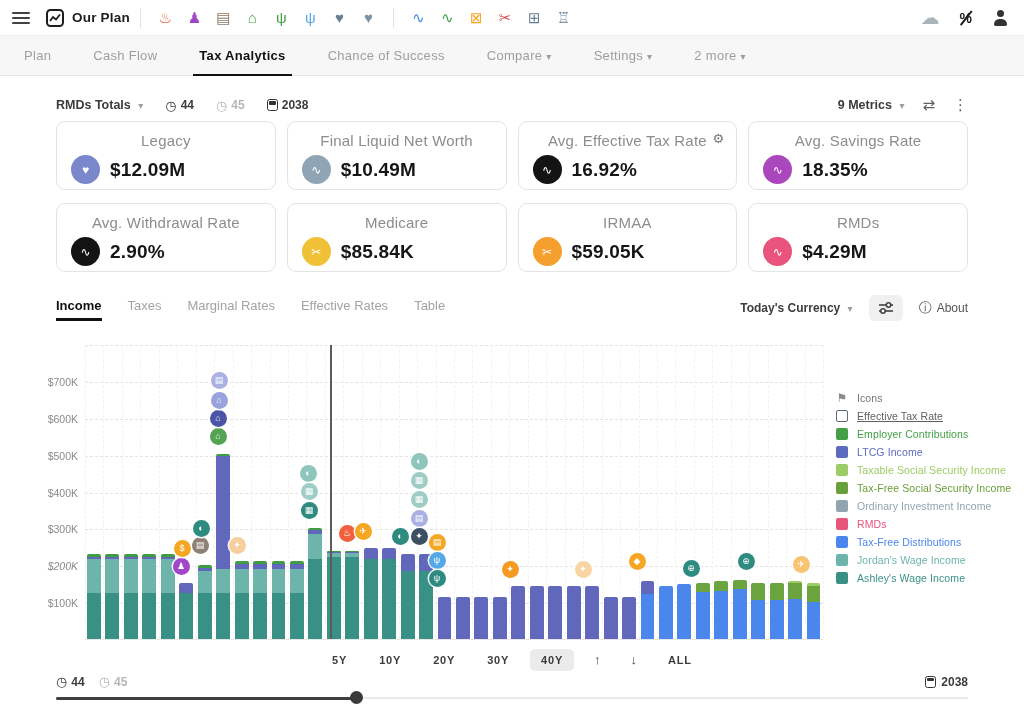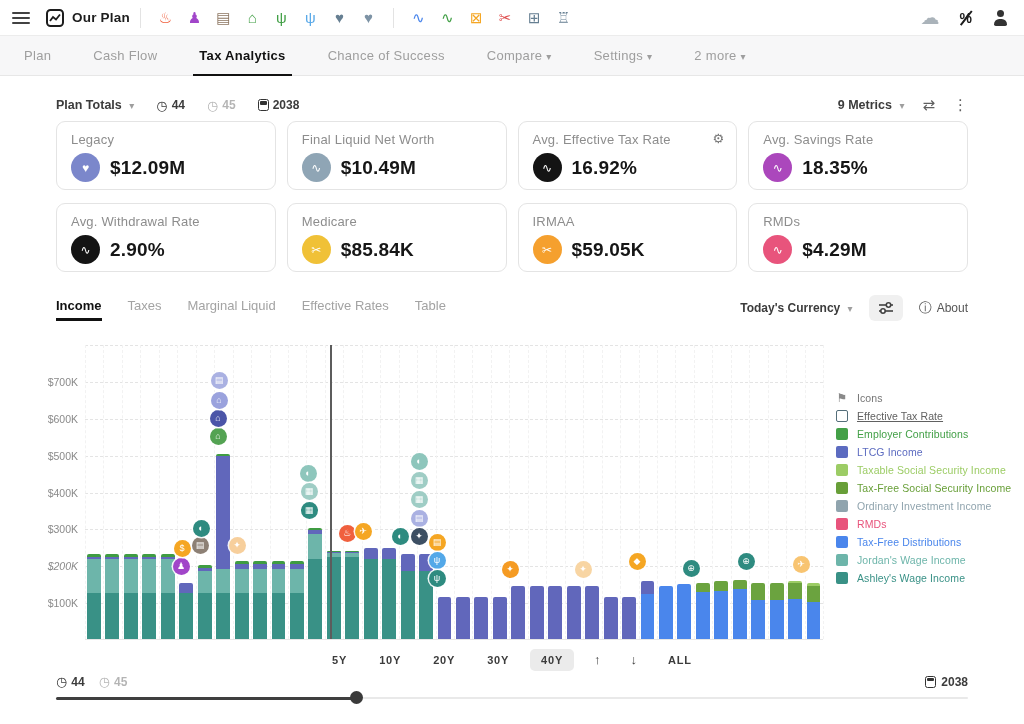--- a/index.html
+++ b/index.html
@@ -42,21 +42,21 @@
   .cal{display:inline-block;width:11px;height:12px;border:1.6px solid #333;border-radius:2.5px;position:relative;}
   .cal::before{content:"";position:absolute;left:1px;right:1px;top:1px;height:3.5px;background:#333;border-radius:1px;}
   .totals-right{margin-left:auto;display:flex;align-items:center;gap:18px;}
   .metrics-dd{font-size:12.5px;font-weight:bold;color:#3c3c3c;cursor:pointer;}
   .swap-ico,.kebab-ico{font-size:15px;color:#5f5f5f;cursor:pointer;}
 
   
   .cards{position:absolute;top:121px;left:56px;width:912px;display:grid;
          grid-template-columns:repeat(4,1fr);gap:13px 11px;}
   .card{position:relative;height:69px;background:#fff;border:1px solid #e4e4e4;border-radius:9px;padding:10px 14px 0 14px;}
-  .card-label{font-size:13px;color:#8d8d8d;letter-spacing:.2px;}
+  .card-label{font-size:15px;color:#8d8d8d;letter-spacing:.2px;text-align:center;}
   .card-val-row{display:flex;align-items:center;gap:10px;margin-top:6px;}
   .card-ico{width:29px;height:29px;border-radius:50%;color:#fff;font-size:12px;display:flex;align-items:center;justify-content:center;flex:0 0 29px;}
   .card-val{font-size:19px;font-weight:bold;color:#161616;letter-spacing:.2px;}
   .card-gear{position:absolute;top:9px;right:12px;font-size:13px;color:#757575;cursor:pointer;}
 
   
   .ctabs-row{position:absolute;top:295px;left:56px;width:912px;height:26px;display:flex;align-items:center;}
   .ctab{position:relative;margin-right:26px;font-size:13px;color:#a3a3a3;cursor:pointer;padding-bottom:6px;}
   .ctab.active{color:#111;font-weight:bold;}
   .ctab.active::after{content:"";position:absolute;left:0;right:0;bottom:-2px;height:2.5px;background:#111;}
@@ -144,21 +144,21 @@
     <div class="mtab"><span>Plan</span></div>
     <div class="mtab"><span>Cash Flow</span></div>
     <div class="mtab active"><span>Tax Analytics</span></div>
     <div class="mtab"><span>Chance of Success</span></div>
     <div class="mtab"><span>Compare</span><span class="caret">▾</span></div>
     <div class="mtab"><span>Settings</span><span class="caret">▾</span></div>
     <div class="mtab"><span>2 more</span><span class="caret">▾</span></div>
   </nav>
 
   <div class="totals-row">
-    <span class="pt-label"><span>Plan Totals</span> <span class="caret">▾</span></span>
+    <span class="pt-label"><span>RMDs Totals</span> <span class="caret">▾</span></span>
     <span class="chip">
         <span class="timer-g">◷</span>
         <span>44</span>
       </span>
     <span class="chip dim">
         <span class="timer-g">◷</span>
         <span>45</span>
       </span>
     <span class="chip">
         <span class="cal"></span>
@@ -227,21 +227,21 @@
         <div class="card-val-row">
           <div class="card-ico" style="background: rgb(232, 84, 124);">∿</div>
           <div class="card-val">$4.29M</div>
         </div>
       </div>
     </div>
 
   <div class="ctabs-row">
     <div class="ctab active">Income</div>
     <div class="ctab">Taxes</div>
-    <div class="ctab">Marginal Liquid</div>
+    <div class="ctab">Marginal Rates</div>
     <div class="ctab">Effective Rates</div>
     <div class="ctab">Table</div>
     <div class="ctabs-right">
       <span class="currency-dd"><span>Today's Currency</span> <span class="caret">▾</span></span>
       <span class="filter-btn">
         <svg width="16" height="14" viewBox="0 0 16 14">
           <line x1="1" y1="4" x2="15" y2="4" stroke="#424242" stroke-width="1.6"></line>
           <circle cx="10.5" cy="4" r="2.2" fill="#fff" stroke="#424242" stroke-width="1.6"></circle>
           <line x1="1" y1="10" x2="15" y2="10" stroke="#424242" stroke-width="1.6"></line>
           <circle cx="5" cy="10" r="2.2" fill="#fff" stroke="#424242" stroke-width="1.6"></circle>

